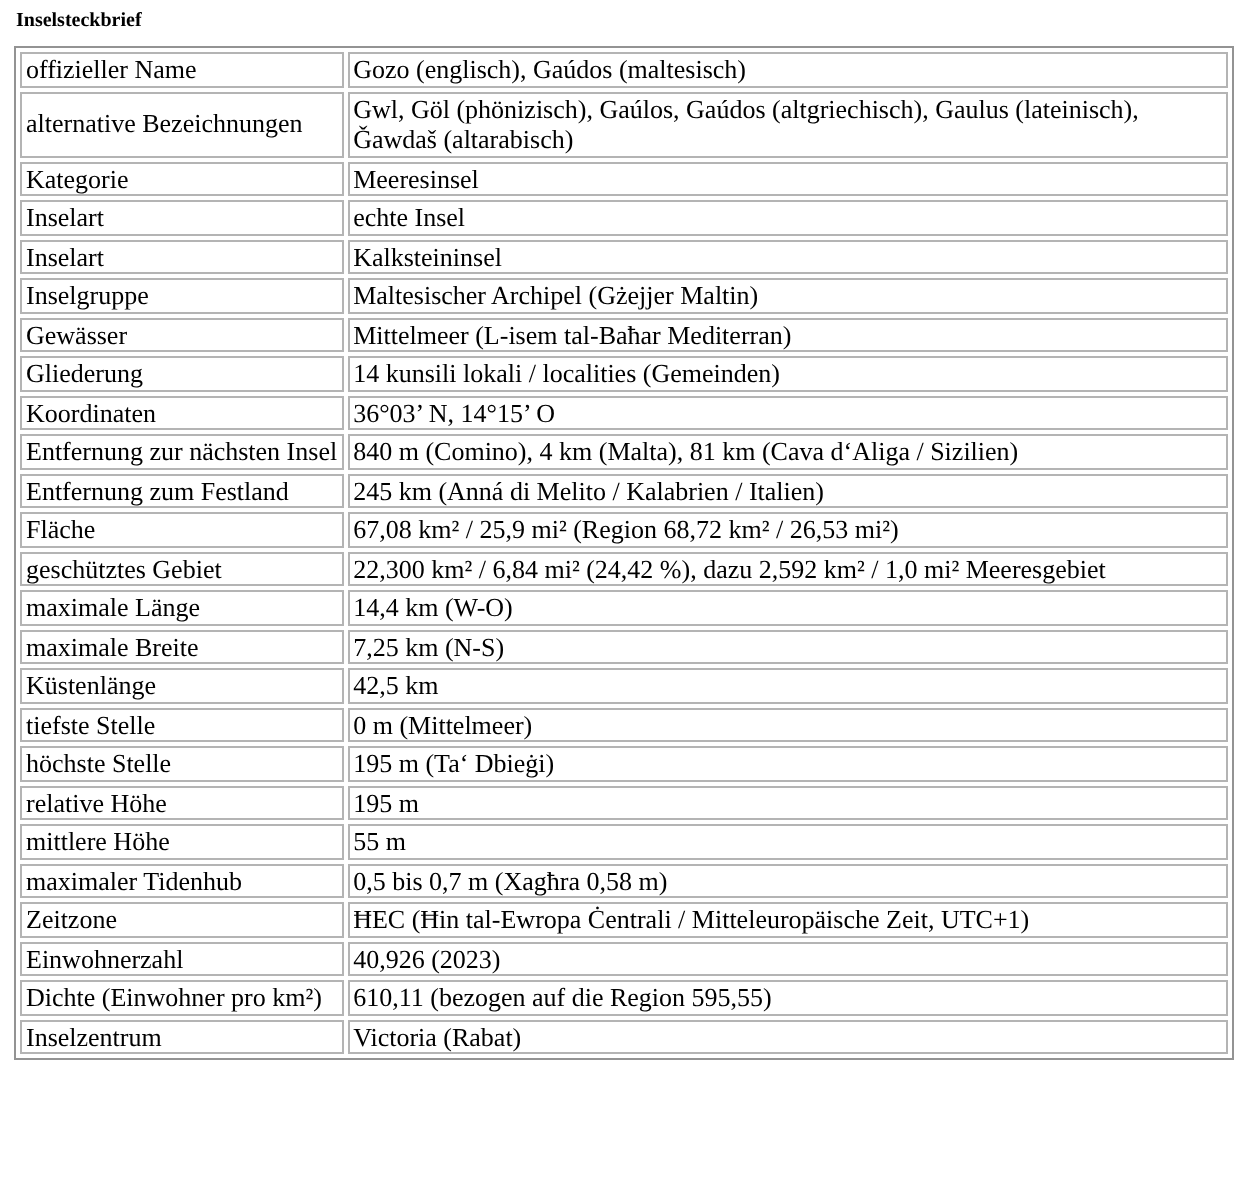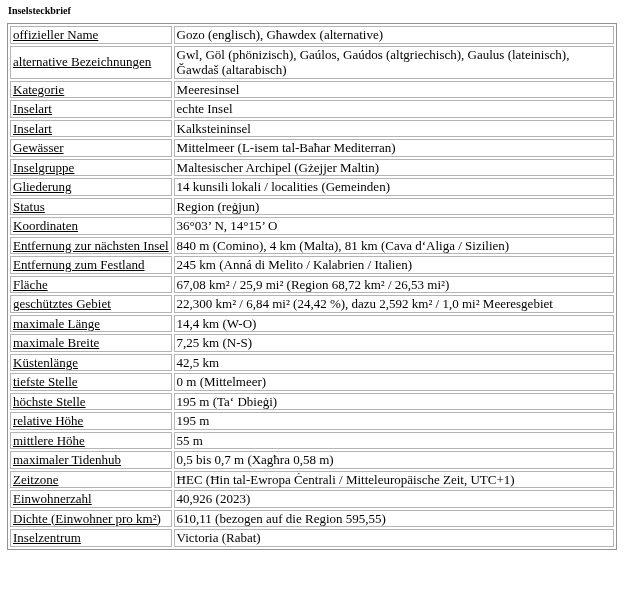--- a/index.html
+++ b/index.html
@@ -35,68 +35,63 @@
     border: 1px solid var(--border-cell);
     padding: 0 2px;
     line-height: 15.5px;
     vertical-align: middle;
     text-align: left;
     font-weight: normal;
   }
   td.label-cell {
     white-space: nowrap;
     width: 150px;
-    text-decoration: underline;
   }
   td.value-cell {
     white-space: pre-line;
   }
 </style>
 </head>
 <body>
 
 <div class="page-title">Inselsteckbrief</div>
 
 <table class="factsheet">
   <tbody>
       <tr>
         <td class="label-cell">offizieller Name</td>
-        <td class="value-cell">Gozo (englisch), Għawdex (alternative)</td>
+        <td class="value-cell">Gozo (englisch), Gaúdos (maltesisch)</td>
       </tr>
       <tr>
         <td class="label-cell">alternative Bezeichnungen</td>
         <td class="value-cell">Gwl, Göl (phönizisch), Gaúlos, Gaúdos (altgriechisch), Gaulus (lateinisch), Ǧawdaš (altarabisch)</td>
       </tr>
       <tr>
         <td class="label-cell">Kategorie</td>
         <td class="value-cell">Meeresinsel</td>
       </tr>
       <tr>
         <td class="label-cell">Inselart</td>
         <td class="value-cell">echte Insel</td>
       </tr>
       <tr>
         <td class="label-cell">Inselart</td>
         <td class="value-cell">Kalksteininsel</td>
       </tr>
       <tr>
+        <td class="label-cell">Inselgruppe</td>
+        <td class="value-cell">Maltesischer Archipel (Gżejjer Maltin)</td>
+      </tr>
+      <tr>
         <td class="label-cell">Gewässer</td>
         <td class="value-cell">Mittelmeer (L-isem tal-Baħar Mediterran)</td>
       </tr>
       <tr>
-        <td class="label-cell">Inselgruppe</td>
-        <td class="value-cell">Maltesischer Archipel (Gżejjer Maltin)</td>
-      </tr>
-      <tr>
         <td class="label-cell">Gliederung</td>
         <td class="value-cell">14 kunsili lokali / localities (Gemeinden)</td>
-      </tr>
-      <tr>
-        <td class="label-cell">Status</td>
-        <td class="value-cell">Region (reġjun)</td>
       </tr>
       <tr>
         <td class="label-cell">Koordinaten</td>
         <td class="value-cell">36°03’ N, 14°15’ O</td>
       </tr>
       <tr>
         <td class="label-cell">Entfernung zur nächsten Insel</td>
         <td class="value-cell">840 m (Comino), 4 km (Malta), 81 km (Cava d‘Aliga / Sizilien)</td>
       </tr>
       <tr>

